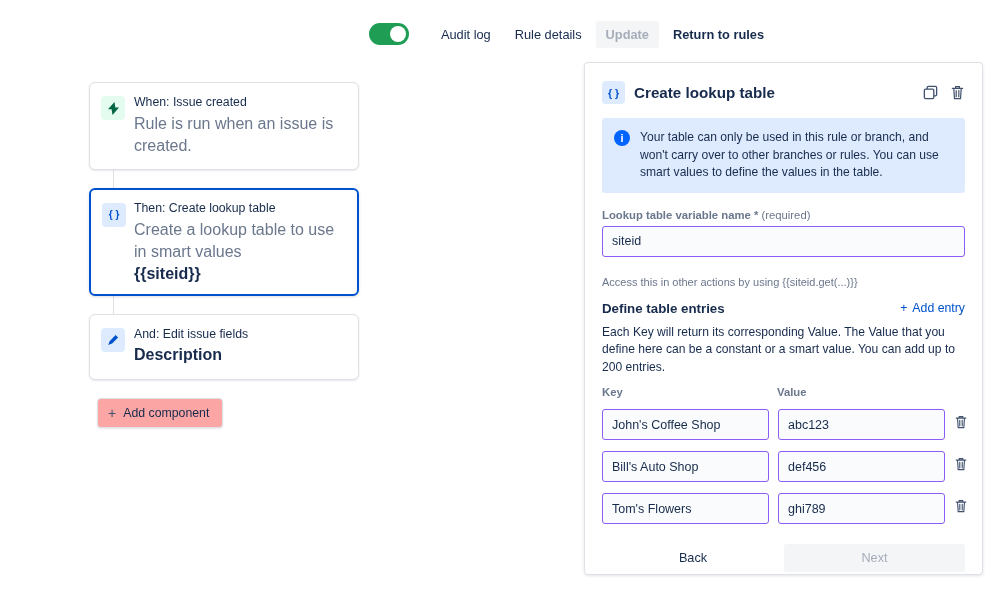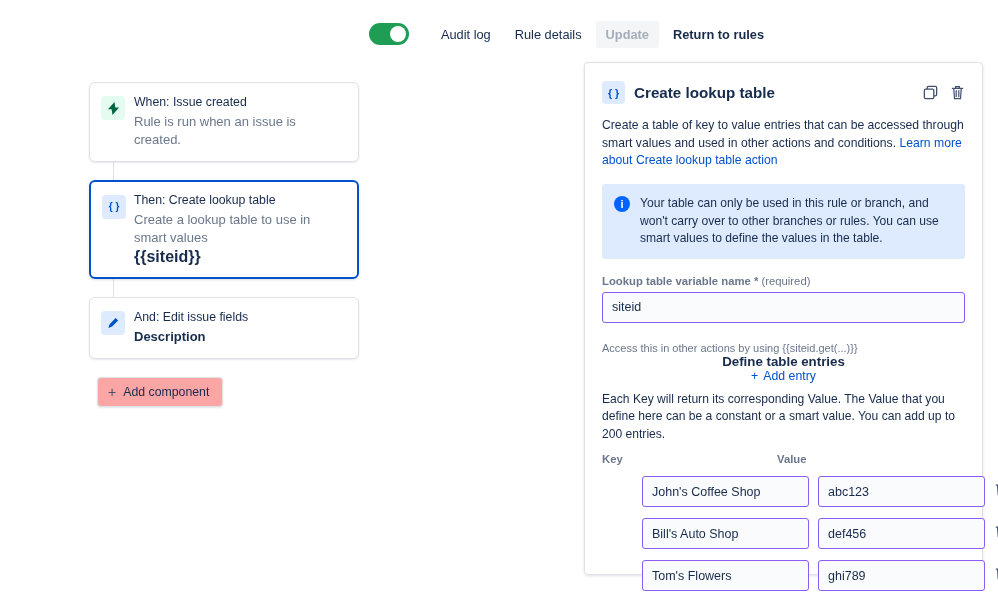--- a/index.html
+++ b/index.html
@@ -54,21 +54,21 @@
   }
   .card .badge {
     position: absolute; left: 11px; top: 13px; width: 24px; height: 24px;
     border-radius: 4px; display: flex; align-items: center; justify-content: center;
     font-size: 11px; line-height: 1;
   }
   .badge.green { background: #e3fcef; color: #006644; }
   .badge.blue  { background: #deebff; color: #0052cc; font-weight: 700; font-size: 10px; }
   .badge.lblue { background: #deebff; color: #0052cc; }
   .card .title { font-size: 12.3px; color: #172b4d; line-height: 1.35; }
-  .card .sub { font-size: 13px; color: #6b778c; margin-top: 2px; line-height: 1.4; }
+  .card .sub { font-size: 16px; color: #6b778c; margin-top: 2px; line-height: 1.4; }
   .card .sub.bold { color: #172b4d; font-weight: 700; }
   .card .smartval { font-size: 16px; color: #172b4d; font-weight: 700; margin-top: 1px; }
 
   .add-component {
     display: inline-flex; align-items: center; gap: 7px;
     background: #fca5a5; border: 1px solid #dfe1e6; border-radius: 4px;
     padding: 7px 13px 7px 10px; font-size: 12.3px; color: #172b4d;
     box-shadow: 0 1px 2px rgba(9,30,66,0.10); cursor: pointer;
     margin-left: 8px; font-family: inherit;
   }
@@ -109,35 +109,35 @@
   .field-label { margin-top: 16px; font-size: 11.3px; font-weight: 600; color: #6b778c; }
   .field-label .req { color: #6b778c; font-weight: 400; }
   .text-input {
     margin-top: 5px; width: 100%; height: 31px; border: 1px solid #8b5cf6;
     border-radius: 3px; background: #fafbfc; padding: 0 9px;
     font-size: 12.5px; color: #172b4d; font-family: inherit;
   }
   .hint { margin-top: 19px; font-size: 11px; color: #6b778c; }
 
   .entries-head {
-    display: flex; align-items: center; justify-content: space-between; flex-direction: column;
+    margin-top: 13px; display: flex; align-items: center; justify-content: space-between;
   }
   .entries-title { font-size: 13.3px; font-weight: 700; color: #172b4d; }
   .add-entry {
     display: flex; align-items: center; gap: 5px; color: #0052cc;
     font-size: 12.3px; cursor: pointer; background: none; border: none;
     font-family: inherit; padding: 0;
   }
   .entries-desc { margin-top: 8px; font-size: 12.1px; line-height: 1.45; color: #172b4d; }
 
   .kv-header { display: flex; margin-top: 10px; }
   .kv-header .kh { font-size: 11.3px; color: #6b778c; font-weight: 600; }
   .kv-header .kh.key { width: 175px; }
 
-  .kv-row { display: flex; align-items: center; gap: 9px; margin-top: 6px; margin-left: 40px; }
+  .kv-row { display: flex; align-items: center; gap: 9px; margin-top: 6px; }
   .kv-row .kin { width: 167px; }
   .kv-row .vin { width: 167px; }
   .trash {
     width: 18px; height: 18px; color: #42526e; cursor: pointer;
     display: flex; align-items: center; justify-content: center;
   }
 
   .footer { margin-top: 20px; display: flex; align-items: center; }
   .back-btn {
     flex: 0 0 182px; text-align: center; font-size: 12.7px; color: #172b4d;
@@ -217,23 +217,20 @@
           </svg>
         </span>
         <span class="iconbtn">
           <svg width="15" height="17" viewBox="0 0 16 18" aria-hidden="true">
             <path d="M2.5 4.5h11M6 4.5V2.8h4v1.7M4 4.5l.8 11h6.4l.8-11M6.6 7v6.4M9.4 7v6.4" fill="none" stroke="#42526e" stroke-width="1.3" stroke-linecap="round"></path>
           </svg>
         </span>
       </div>
     </div>
 
-    <div class="panel-desc">
-      <span>Create a table of key to value entries that can be accessed through smart values and used in other actions and conditions. </span><a href="#">Learn more about Create lookup table action</a>
-    </div>
 
     <div class="infobox">
       <div class="i">i</div>
       <div class="txt">Your table can only be used in this rule or branch, and won't carry over to other branches or rules. You can use smart values to define the values in the table.</div>
     </div>
 
     <div class="field-label">
       <span>Lookup table variable name *</span>
       <span class="req">(required)</span>
     </div>

